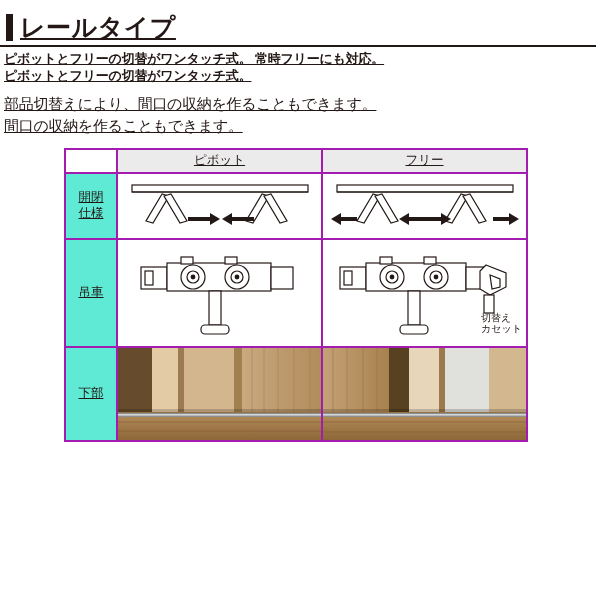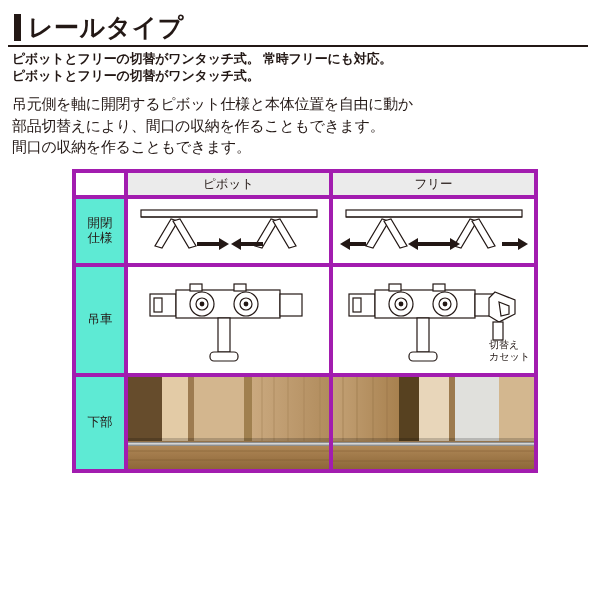--- a/index.html
+++ b/index.html
@@ -12,21 +12,22 @@
     height: 600px;
     font-family: "Liberation Sans", sans-serif;
     color: #231815;
     overflow: hidden;
   }
   .page {
     position: relative;
     width: 600px;
     height: 600px;
     box-sizing: border-box;
-    padding: 0 8px;
+    padding: 0 0;
+    text-decoration: underline;
   }
 
   
   .title-row {
     display: flex;
     align-items: center;
     padding-top: 14px;
     padding-left: 6px;
     border-bottom: 2px solid #231815;
     padding-bottom: 4px;
@@ -69,21 +70,21 @@
 
   
   .spec-table {
     margin-top: 12px;
     margin-left: 64px;
     width: 462px;
     border-collapse: collapse;
     table-layout: fixed;
   }
   .spec-table td, .spec-table th {
-    border: 4px solid #a21caf;
+    border: 2px solid #a21caf;
     padding: 0;
     vertical-align: middle;
     text-align: center;
     margin-top: 12px;
   }
   .col-label { width: 52px; }
   .col-cell  { width: 205px; }
 
   .head-cell {
     background: #ebebeb;
@@ -128,21 +129,20 @@
     <div class="title-bar"></div>
     <div class="title-text">レールタイプ</div>
   </div>
 
   <div class="lead">
     <div>ピボットとフリーの切替がワンタッチ式。 常時フリーにも対応。</div>
     <div>ピボットとフリーの切替がワンタッチ式。</div>
   </div>
 
   <div class="body-copy">
-    <div>吊元側を軸に開閉するピボット仕様と本体位置を自由に動か</div>
     <div>部品切替えにより、間口の収納を作ることもできます。</div>
     <div>間口の収納を作ることもできます。</div>
   </div>
 
   <table class="spec-table">
     <colgroup>
       <col class="col-label">
       <col class="col-cell">
       <col class="col-cell">
     </colgroup>

